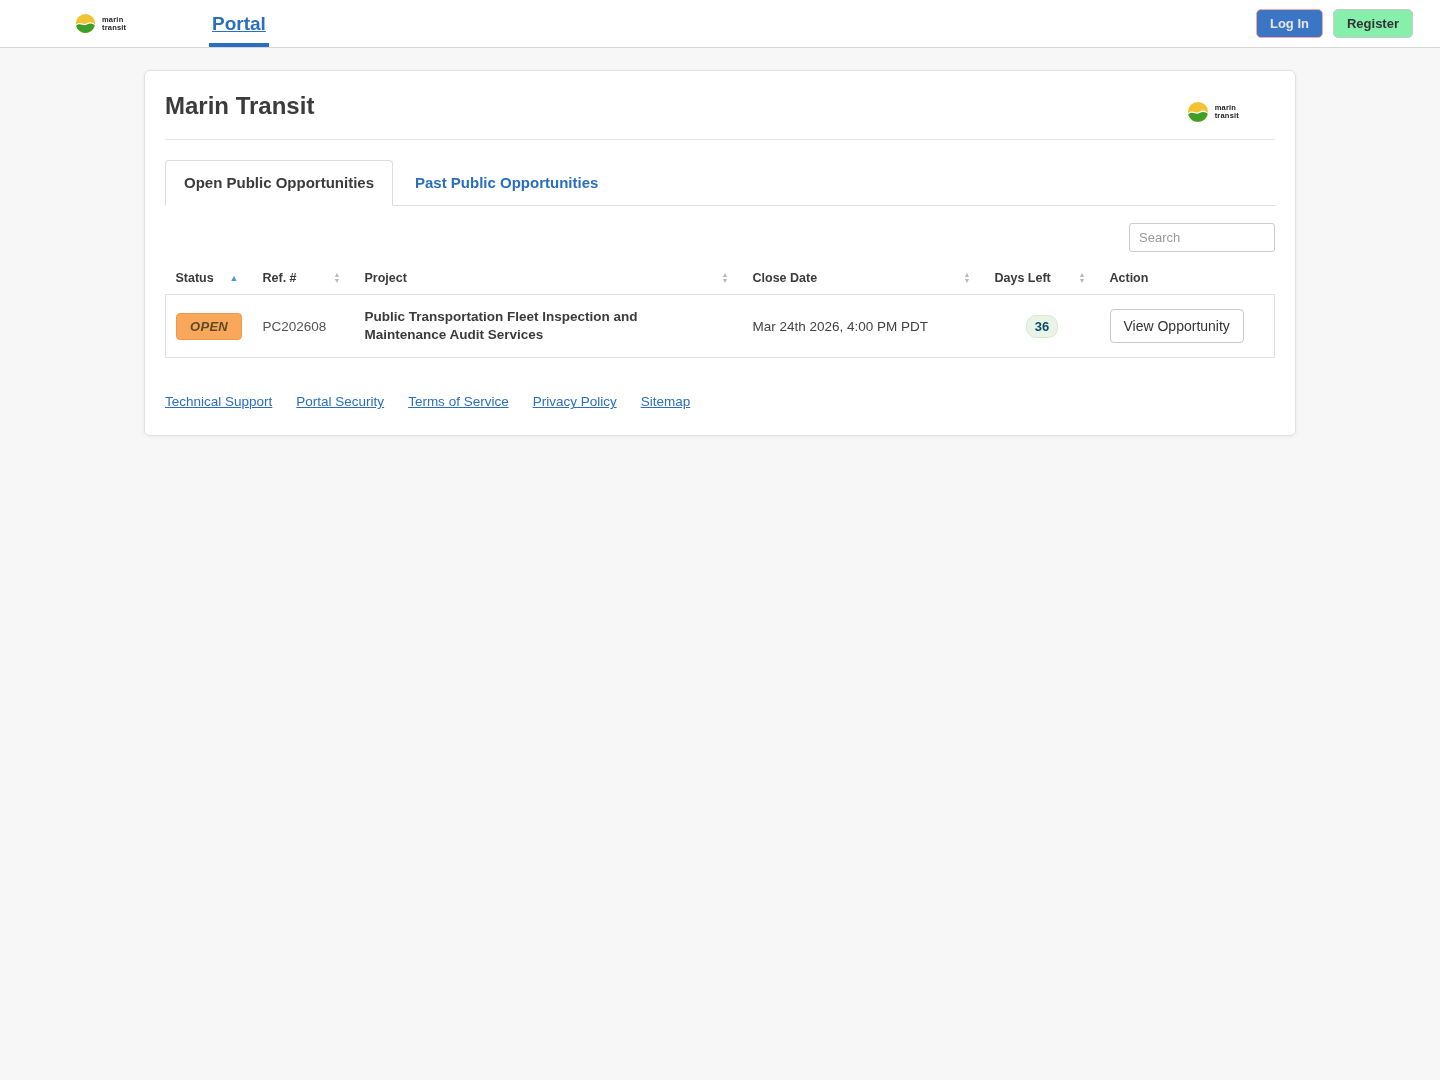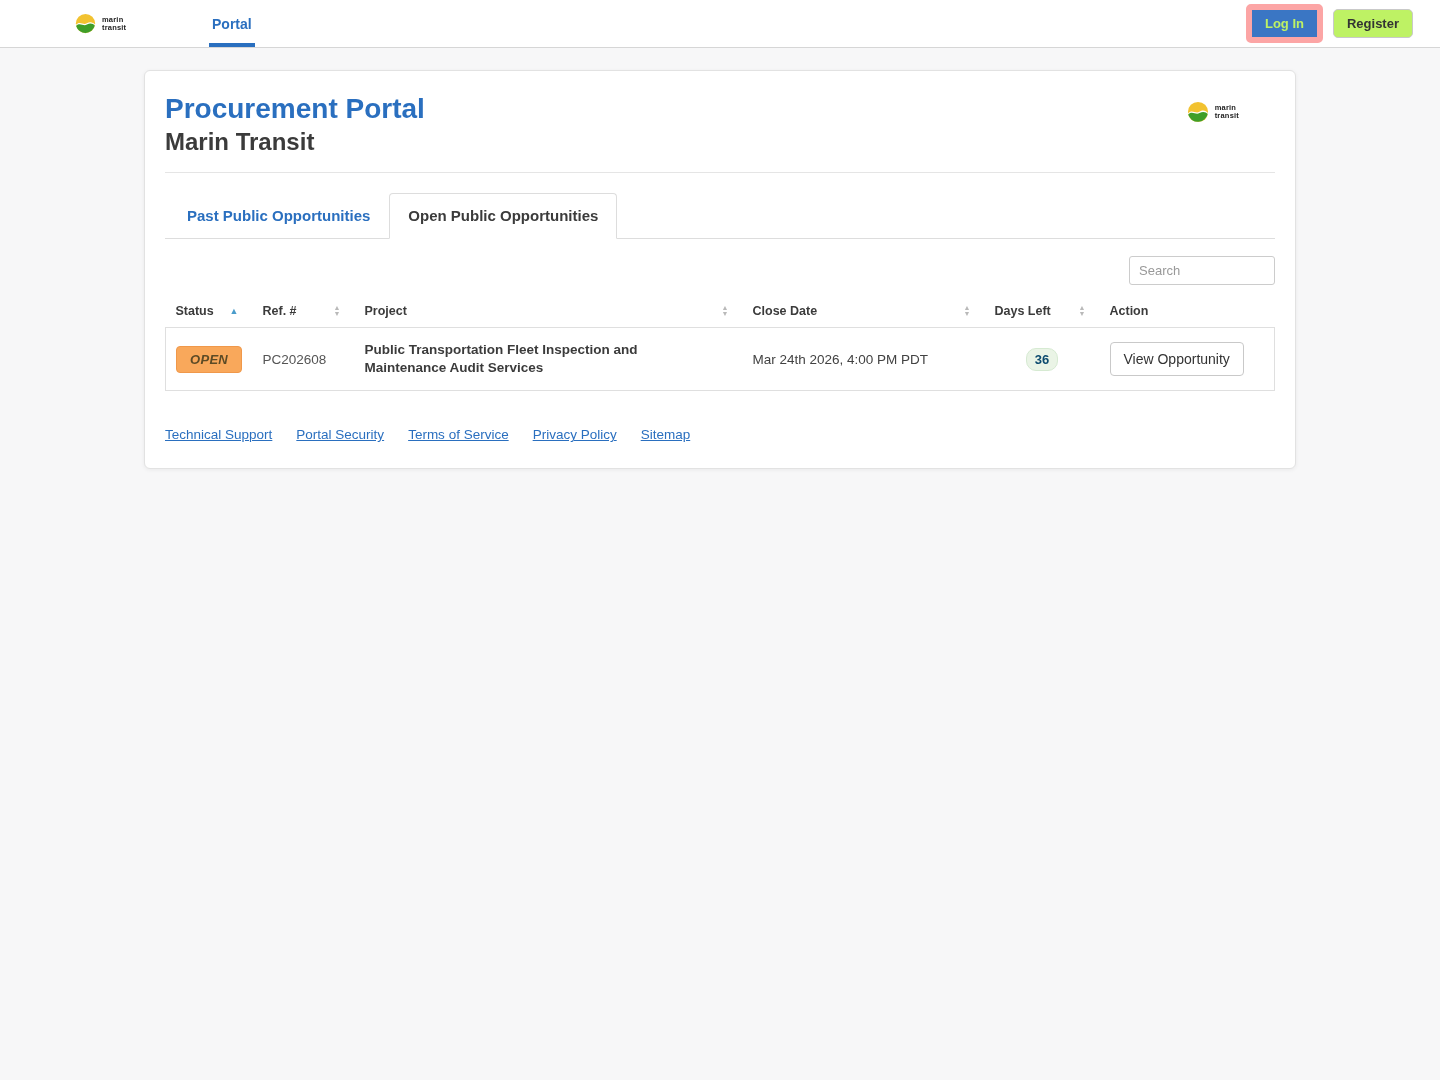--- a/index.html
+++ b/index.html
@@ -15,30 +15,30 @@
   .topnav {
     height: 48px; background: #fff; border-bottom: 1px solid #d6d6d6;
     display: flex; align-items: stretch;
   }
   .brand { display: flex; align-items: center; gap: 6px; }
   .topnav .brand { margin-left: 75px; width: 86px; }
   .brand-text { font-size: 7.5px; font-weight: bold; color: #222; line-height: 8px; letter-spacing: .2px; }
   .nav-item {
     margin-left: 48px; display: flex; align-items: center;
     position: relative; padding: 0 3px;
-    font-size: 14px; font-weight: bold; color: #2a6fbf; cursor: pointer;
+    font-size: 19px; font-weight: bold; color: #2a6fbf; cursor: pointer; text-decoration: underline;
   }
   .nav-item::after {
     content: ""; position: absolute; left: 0; right: 0; bottom: 0; height: 4px;
     background: #2a6fbf;
   }
   .nav-actions { margin-left: auto; display: flex; align-items: center; gap: 10px; margin-right: 27px; }
   .btn { font-family: inherit; font-size: 13px; font-weight: bold; padding: 6px 13px; border-radius: 5px; cursor: pointer; }
-  .btn-primary { background: #3a76c4; border: 6px solid #fca5a5; color: #bef264; }
-  .btn-light { background: #bef264; border: 1px solid #c9c9c9; color: #333; }
+  .btn-primary { background: #3a76c4; border: 1px solid #fca5a5; color: #e5e5e5; }
+  .btn-light { background: #86efac; border: 1px solid #c9c9c9; color: #333; }
 
   
   .card {
     width: 1152px; margin: 22px auto 0; background: #fff;
     border: 1px solid #e2e2e2; border-radius: 6px;
     box-shadow: 0 1px 4px rgba(0,0,0,.06);
     padding: 18px 20px 26px;
   }
   .card-head { display: flex; justify-content: space-between; align-items: flex-start; }
   .page-title { margin: 4px 0 0; font-size: 28px; font-weight: bold; color: #2a6fbf; }
@@ -123,41 +123,40 @@
   <div class="nav-actions">
     <button class="btn btn-primary">Log In</button>
     <button class="btn btn-light">Register</button>
   </div>
 </header>
 
 <main class="card">
 
   <div class="card-head">
     <div>
-      <h1 class="page-title">Procurement Portal</h1>
       <h2 class="page-subtitle">Marin Transit</h2>
     </div>
     <div class="brand">
       <svg class="logo-svg" width="22" height="22" viewBox="0 0 24 24">
         <circle cx="12" cy="12" r="11" fill="#f2c230"></circle>
         <path d="M1.2,13.5 C5.5,8.5 9.5,14.5 13.5,11.8 C17.5,9.2 20.8,10.8 22.8,13 L22.8,13 A11,11 0 0 1 1.2,13.5 Z" fill="#fff"></path>
         <path d="M1.3,14.8 C5.6,10.2 9.6,15.8 13.6,13.2 C17.6,10.8 20.9,12.2 22.6,14.2 A11,11 0 0 1 1.3,14.8 Z" fill="#3f9e28"></path>
       </svg>
       <div class="brand-text">
         <div>marin</div>
         <div>transit</div>
       </div>
     </div>
   </div>
 
   <hr class="rule">
 
   <div class="tabs">
+    <div class="tab active">Open Public Opportunities</div>
     <div class="tab inactive">Past Public Opportunities</div>
-    <div class="tab active">Open Public Opportunities</div>
   </div>
 
   <div class="search-row">
     <input class="search-input" type="text" placeholder="Search" style="">
   </div>
 
   <table class="opps">
     <colgroup>
       <col style="width:87px">
         <col style="width:102px">

